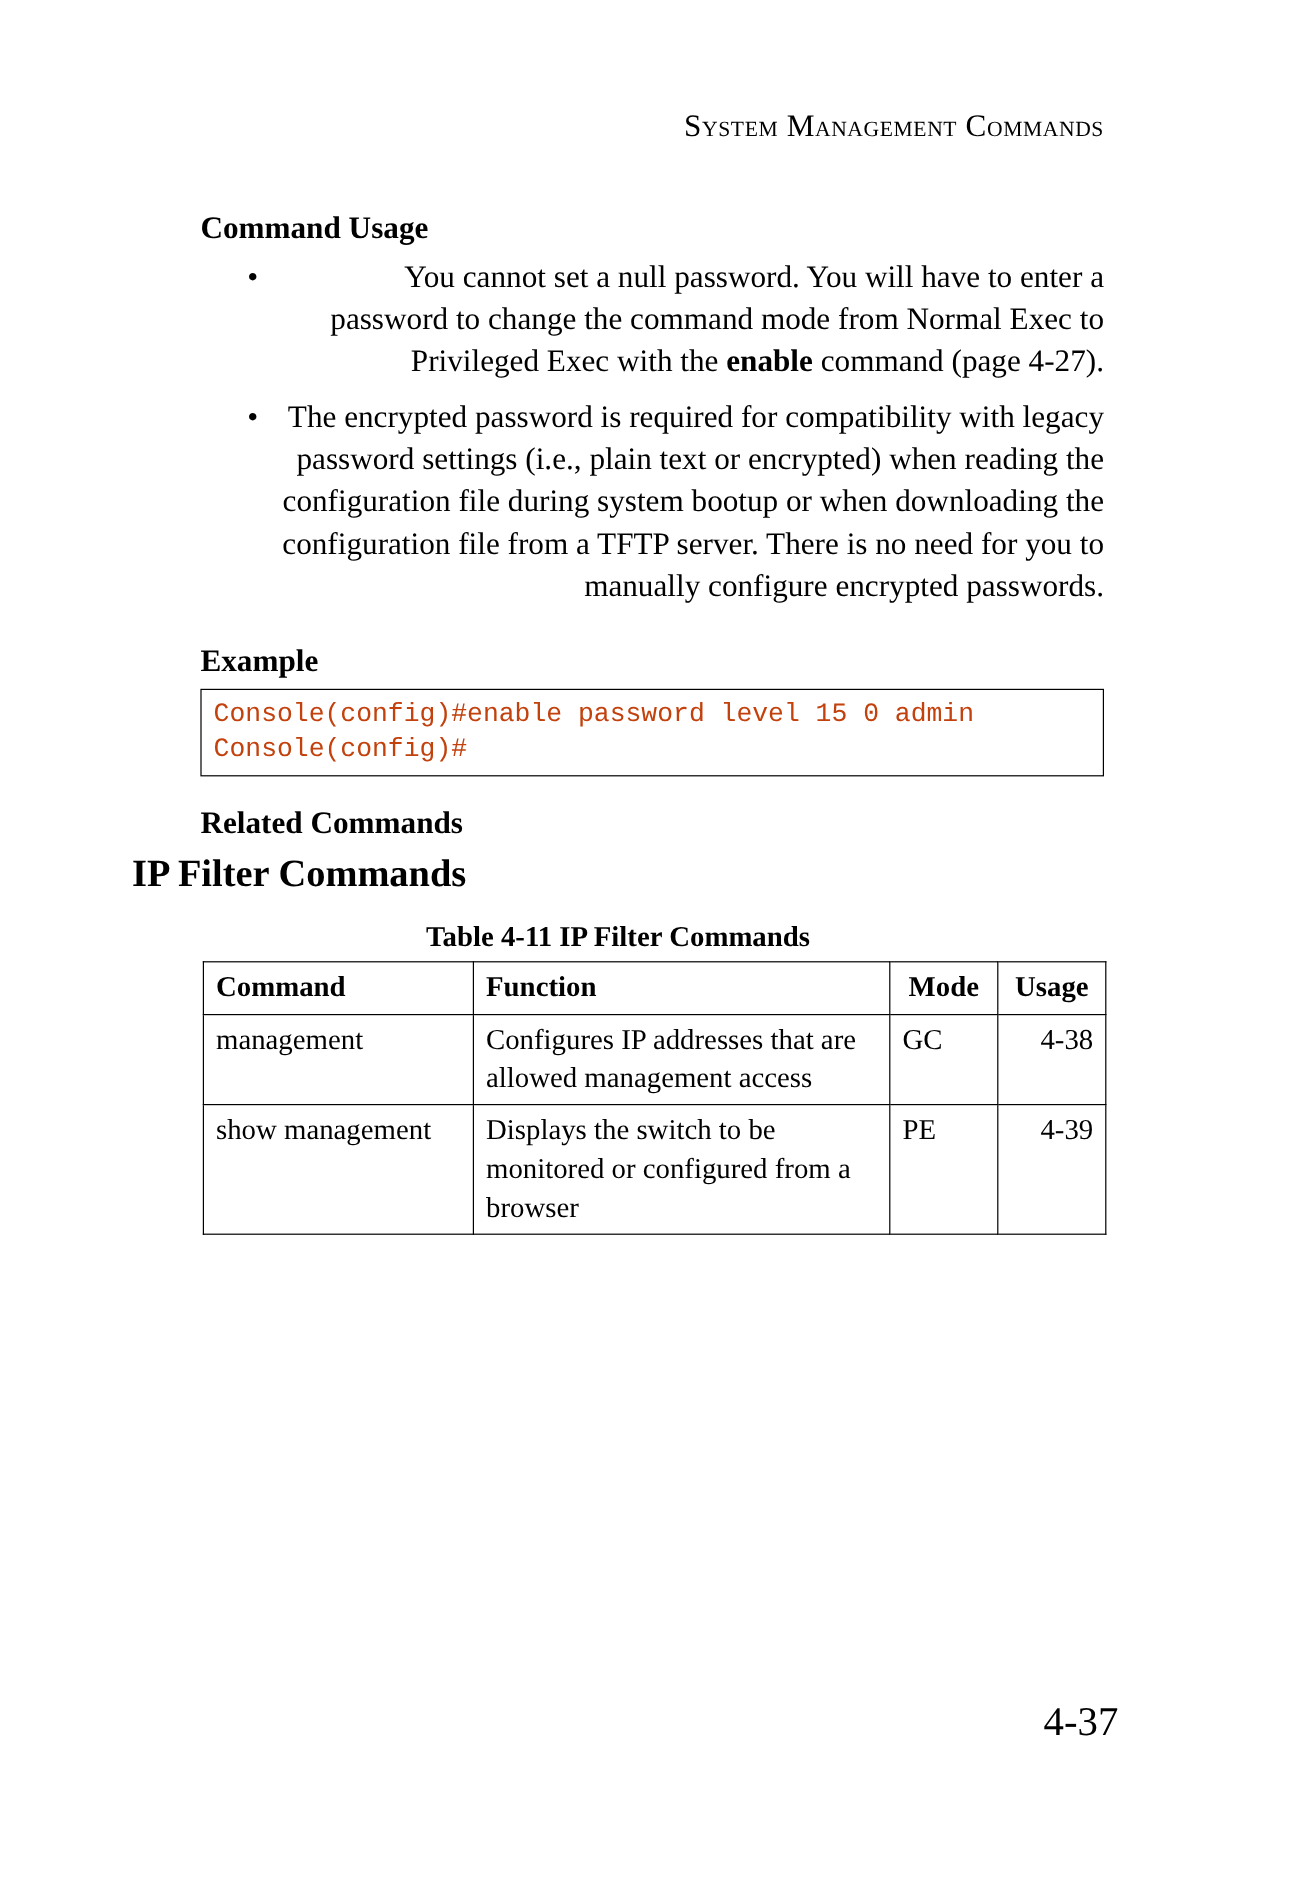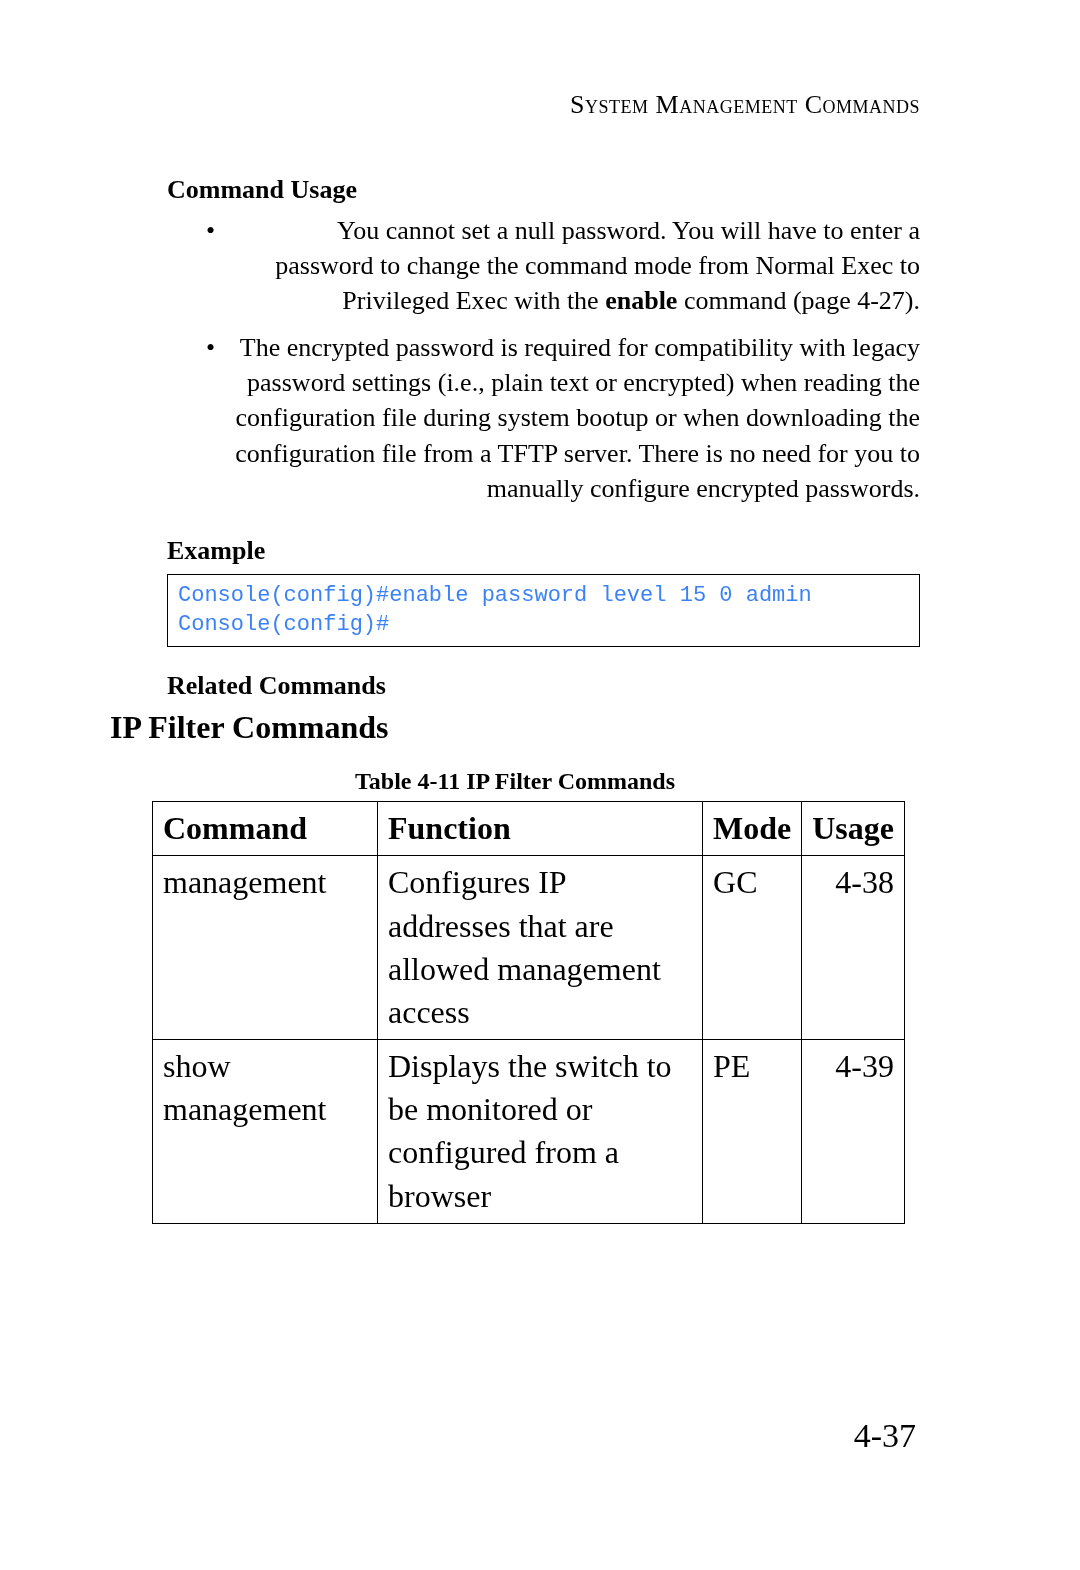--- a/index.html
+++ b/index.html
@@ -44,21 +44,21 @@
     .bullet-list li::before {
       content: "•";
       position: absolute;
       left: 0;
       top: 0;
     }
     .bold { font-weight: bold; }
     .example-box {
       font-family: "Courier New", monospace;
       font-size: 22px;
-      color: #3b82f6;
+      color: #c2410c;
       border: 1px solid #000;
       padding: 6px 10px;
       margin-left: 57px;
       margin-right: 0;
       margin-bottom: 24px;
       line-height: 1.35;
       white-space: pre;
     }
     .related-items {
       margin-left: 92px;
@@ -74,23 +74,23 @@
     }
     .table-caption {
       font-weight: bold;
       text-align: center;
       font-size: 24px;
       margin-bottom: 6px;
     }
     table {
       border-collapse: collapse;
       width: 100%;
-      margin-left: 42px;
+      margin-left: 59px;
       width: calc(100% - 57px);
-      font-size: 32px;
+      font-size: 24px;
       border-radius: 14px;
     }
     th, td {
       border: 1.5px solid #000;
       padding: 5px 10px;
       vertical-align: top;
       text-align: left;
       line-height: 1.35;
     }
     th {
@@ -99,21 +99,21 @@
     th.mode-col, td.mode-col { width: 90px; text-align: center; }
     th.page-col, td.page-col { width: 90px; text-align: center; }
     td.mode-col, td.page-col { text-align: left; }
     td.page-col { text-align: right; }
     th.page-col { text-align: center; }
     th.mode-col { text-align: center; }
     th.cmd-col, td.cmd-col { width: 225px; }
     .page-number {
       position: absolute;
       bottom: 115px;
-      right: 164px;
+      right: 148px;
       font-size: 34px;
     }
   </style>
 </head>
 <body>
 
 <div class="page">
   <div class="running-header">System Management Commands</div>
 
   <div class="section-heading">Command Usage</div>

